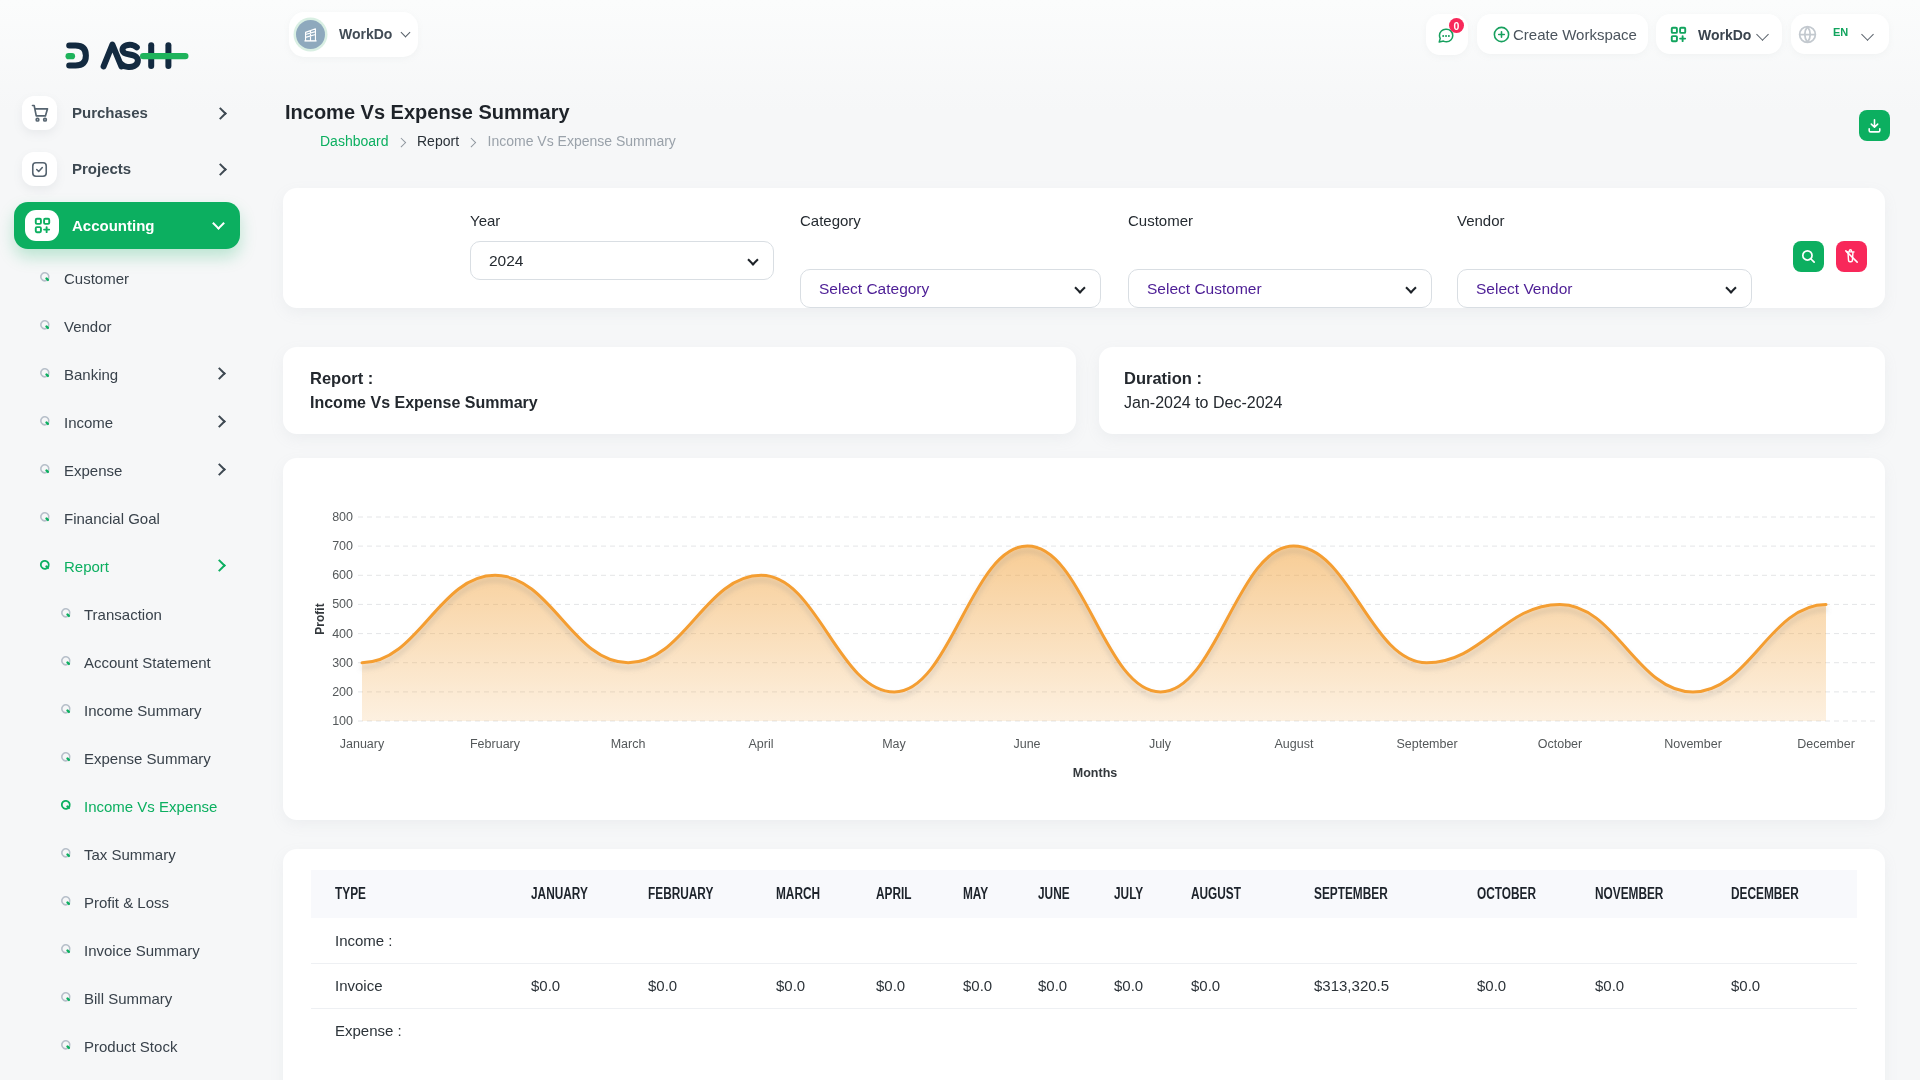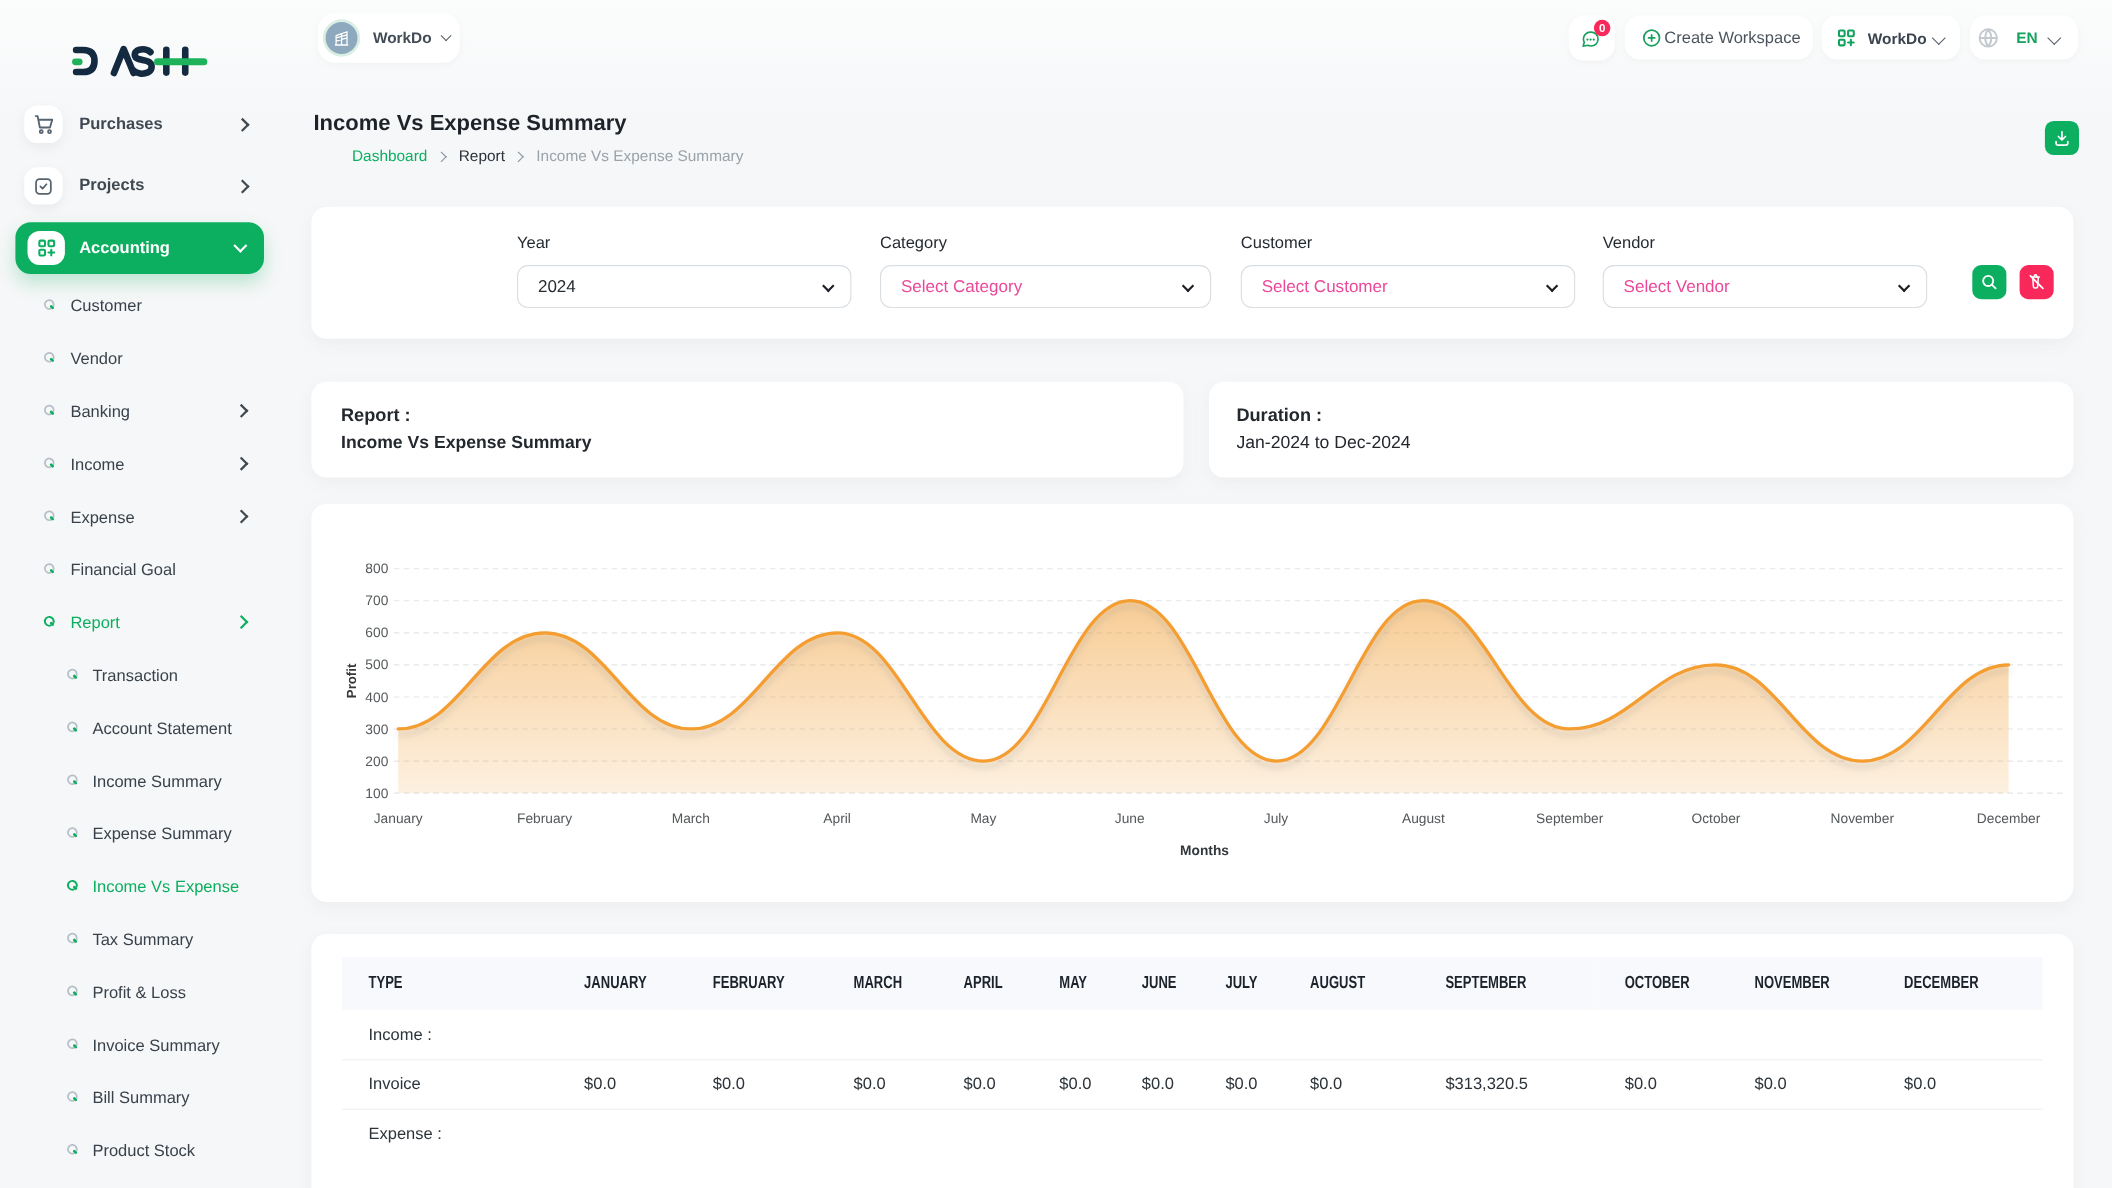--- a/index.html
+++ b/index.html
@@ -21,21 +21,21 @@
 #pill .ptile { position:absolute; left:11px; top:8px; width:34px; height:31px; background:#fff; border-radius:11px; display:flex; align-items:center; justify-content:center; }
 #pill .ptext { position:absolute; left:58px; top:15px; font-size:15px; font-weight:700; color:#fff; }
 #pill .chevD { position:absolute; right:17px; top:17px; width:9px; height:9px; border-right:2px solid #fff; border-bottom:2px solid #fff; transform:rotate(45deg); }
 
 .hbtn { position:absolute; top:14px; height:40px; background:#fff; border-radius:14px; box-shadow:0 2px 6px rgba(150,160,170,.08); display:flex; align-items:center; }
 
 .card { position:absolute; background:#fff; border-radius:14px; box-shadow:0 5px 14px rgba(160,170,180,.10); }
 .flabel { position:absolute; top:24px; font-size:15px; color:#252b31; }
 .fselect { position:absolute; top:53px; height:39px; background:#fff; border:1px solid #d9dee3; border-radius:10px; font-size:15.5px; color:#252b31; display:flex; align-items:center; padding-left:18px; }
 .fselect .sel-chev { position:absolute; right:16px; top:14px; width:8px; height:8px; border-right:2px solid #1d2228; border-bottom:2px solid #1d2228; transform:rotate(45deg); }
-.fselect.muted { color:#ec4899; }
+.fselect.muted { color:#4c1d95;margin-top:28px; }
 
 table { border-collapse:collapse; table-layout:fixed; width:1546px; }
 th { background:#f8f9fc; font-weight:700; color:#1d232b; text-align:left; height:48px; padding:0 0 0 24px; }
 th span { display:inline-block; font-size:16px; transform:scaleX(.74); transform-origin:0 50%; white-space:nowrap; }
 td { font-size:15px; color:#2c3339; height:45px; padding:0 0 0 24px; border-top:1px solid #eef0f3; }
 </style>
 </head>
 <body>
 
 <div id="sidebar">
@@ -214,21 +214,21 @@
     </svg>
   <div style="position:absolute;left:42px;top:13px;font-size:14px;font-weight:700;color:#3a444e;">WorkDo</div>
   <div style="position:absolute;right:15px;top:16px;width:9px;height:9px;border-right:1.7px solid #565f68;border-bottom:1.7px solid #565f68;transform:rotate(45deg);"></div>
 </div>
 
 <div class="hbtn" style="left:1791px;width:98px;">
   <svg style="position:absolute;left:6px;top:10px;" width="21" height="21" viewBox="0 0 24 24" fill="none" stroke="#c3c9cf" stroke-width="2">
       <circle cx="12" cy="12" r="9"></circle>
       <path d="M3 12h18M12 3a14.5 14.5 0 0 1 0 18M12 3a14.5 14.5 0 0 0 0 18"></path>
     </svg>
-  <div style="position:absolute;left:42px;top:12px;font-size:14px;font-weight:700;color:#12a45e;">EN</div>
+  <div style="position:absolute;left:42px;top:12px;font-size:11px;font-weight:700;color:#12a45e;">EN</div>
   <div style="position:absolute;right:17px;top:16px;width:9px;height:9px;border-right:1.7px solid #565f68;border-bottom:1.7px solid #565f68;transform:rotate(45deg);"></div>
 </div>
 
 <div class="abs" style="left:285px;top:101px;font-size:20px;font-weight:700;color:#1e2329;">Income Vs Expense Summary</div>
 <div class="abs" style="left:286px;top:133px;font-size:14px;color:#9aa2aa;height:17px;margin-left:34px;">
   <span style="color:#0caf60;">Dashboard</span><span class="bchev"></span><span style="color:#2a3138;">Report</span><span class="bchev"></span><span>Income Vs Expense Summary</span>
 </div>
 <div class="abs" style="left:1859px;top:110px;width:31px;height:31px;background:#0caf60;border-radius:8px;">
   <svg style="position:absolute;left:7px;top:7px;" width="17" height="17" viewBox="0 0 24 24" fill="none" stroke="#fff" stroke-width="2.2" stroke-linecap="round" stroke-linejoin="round">
       <path d="M12 4v10M7.5 10L12 14.5 16.5 10"></path>

